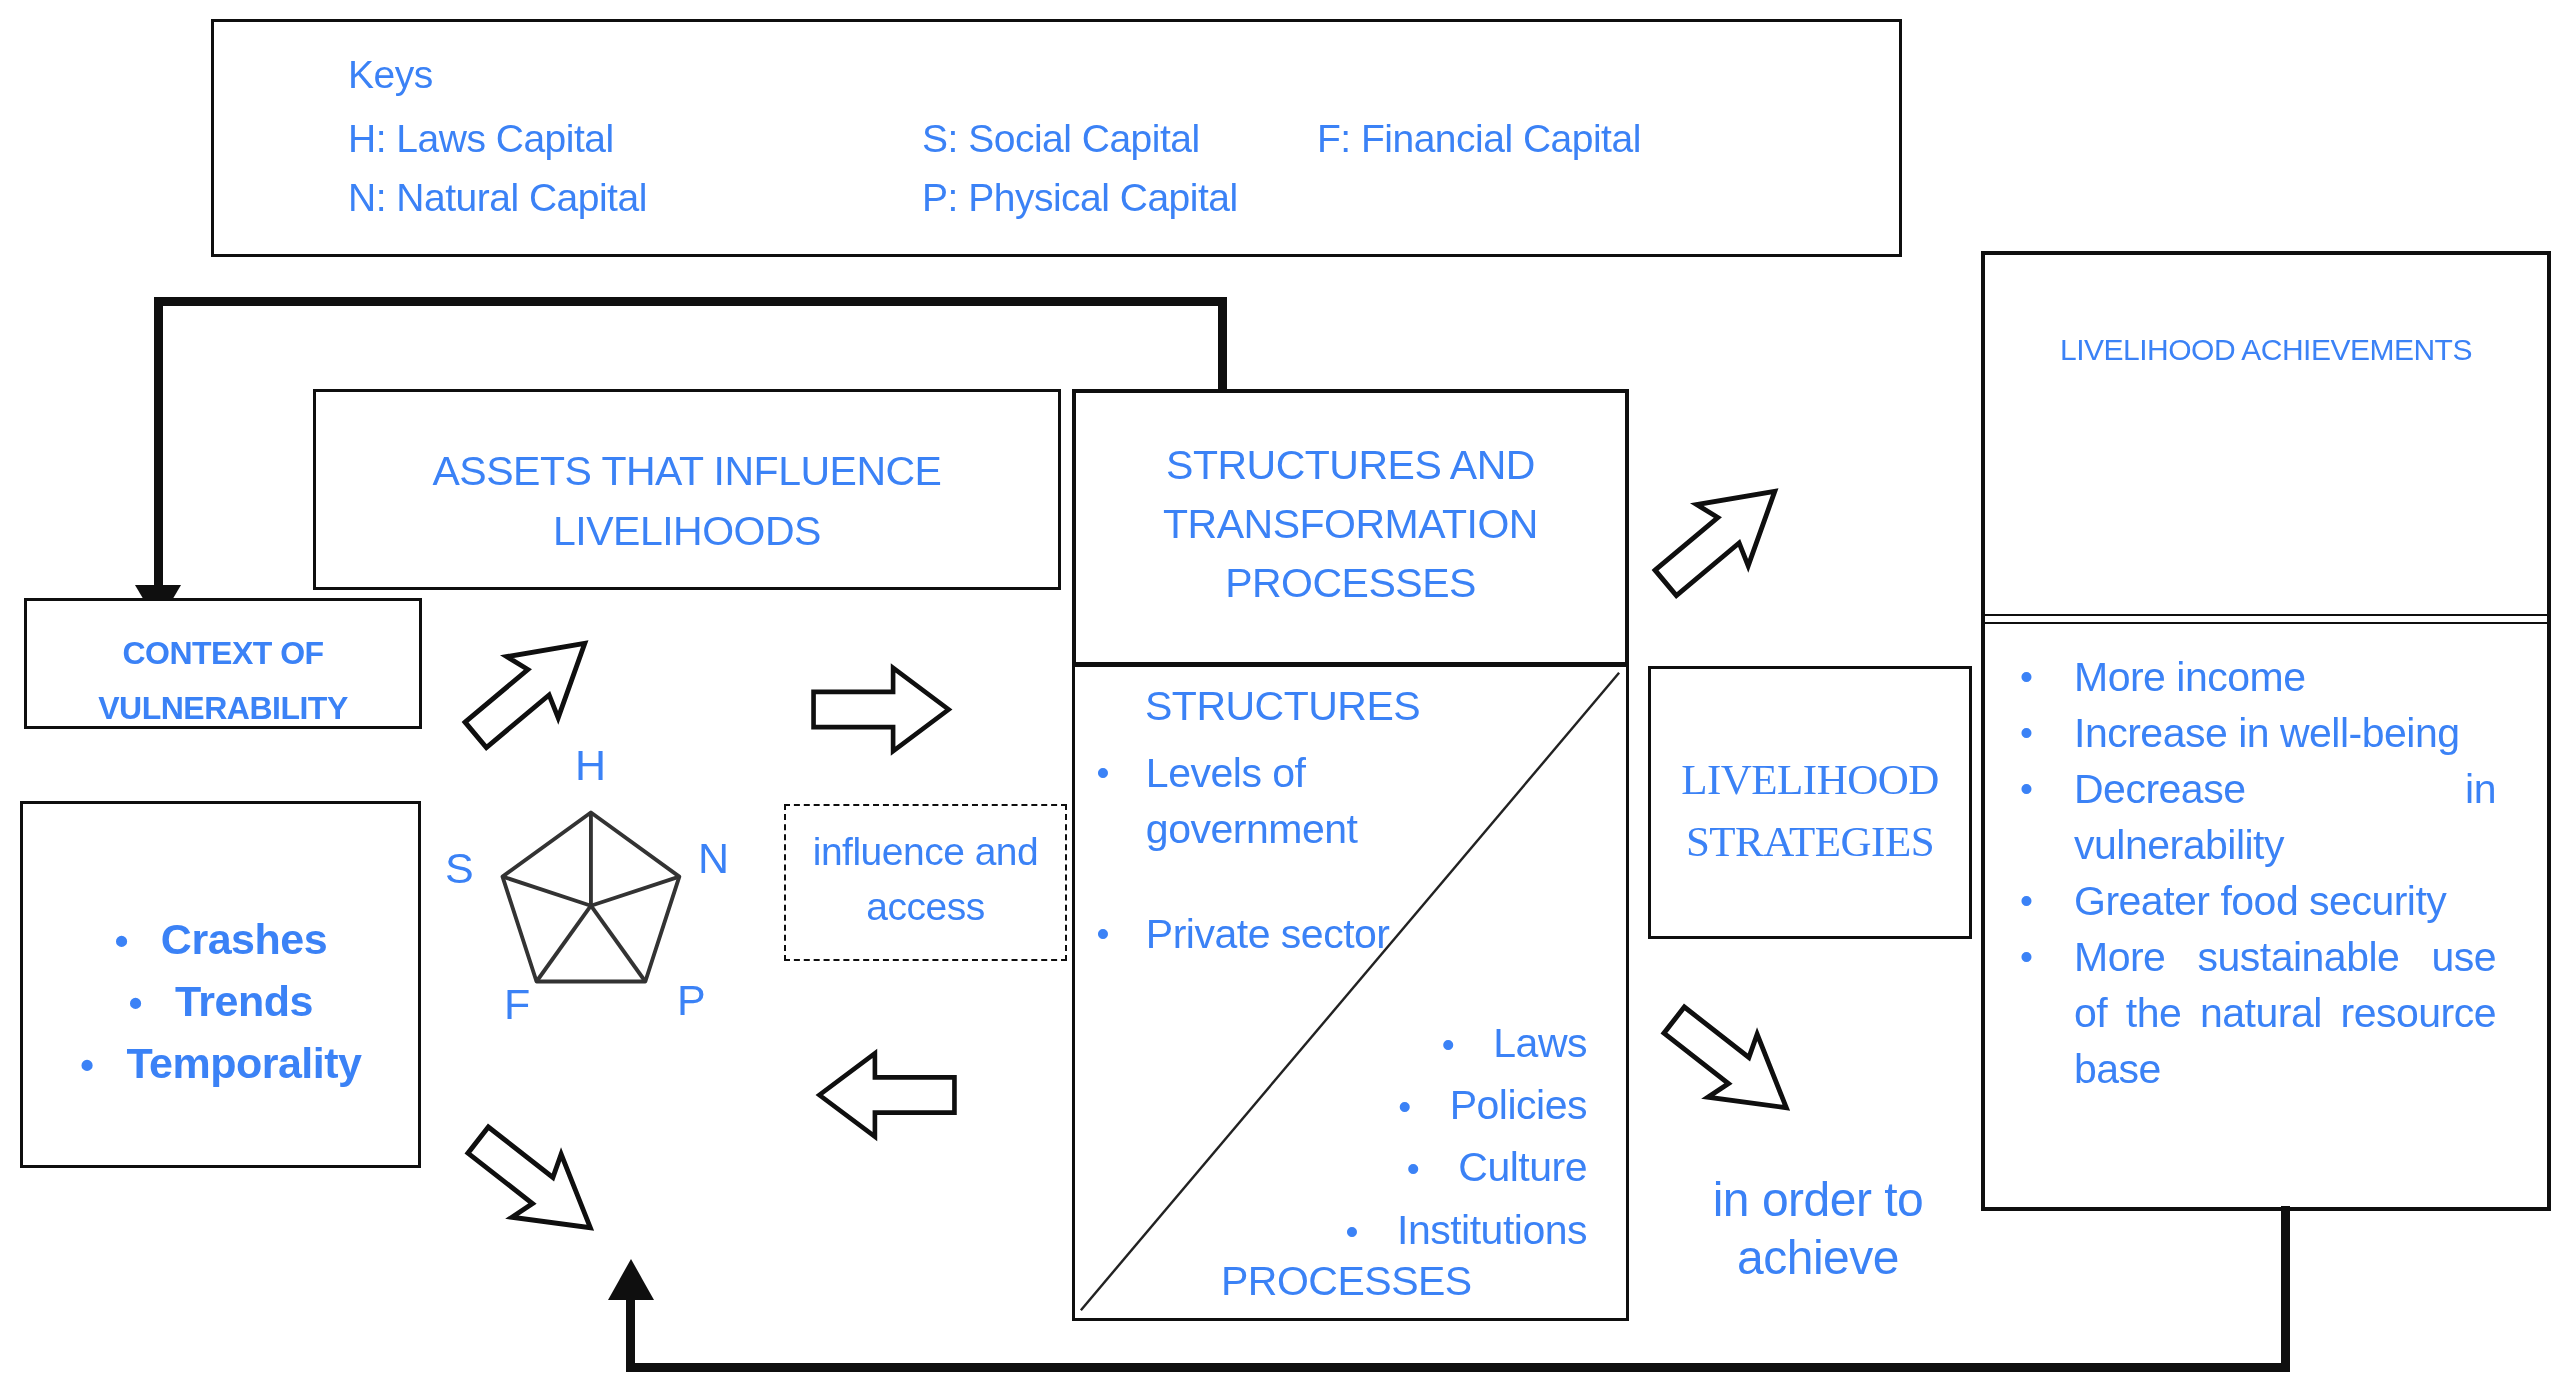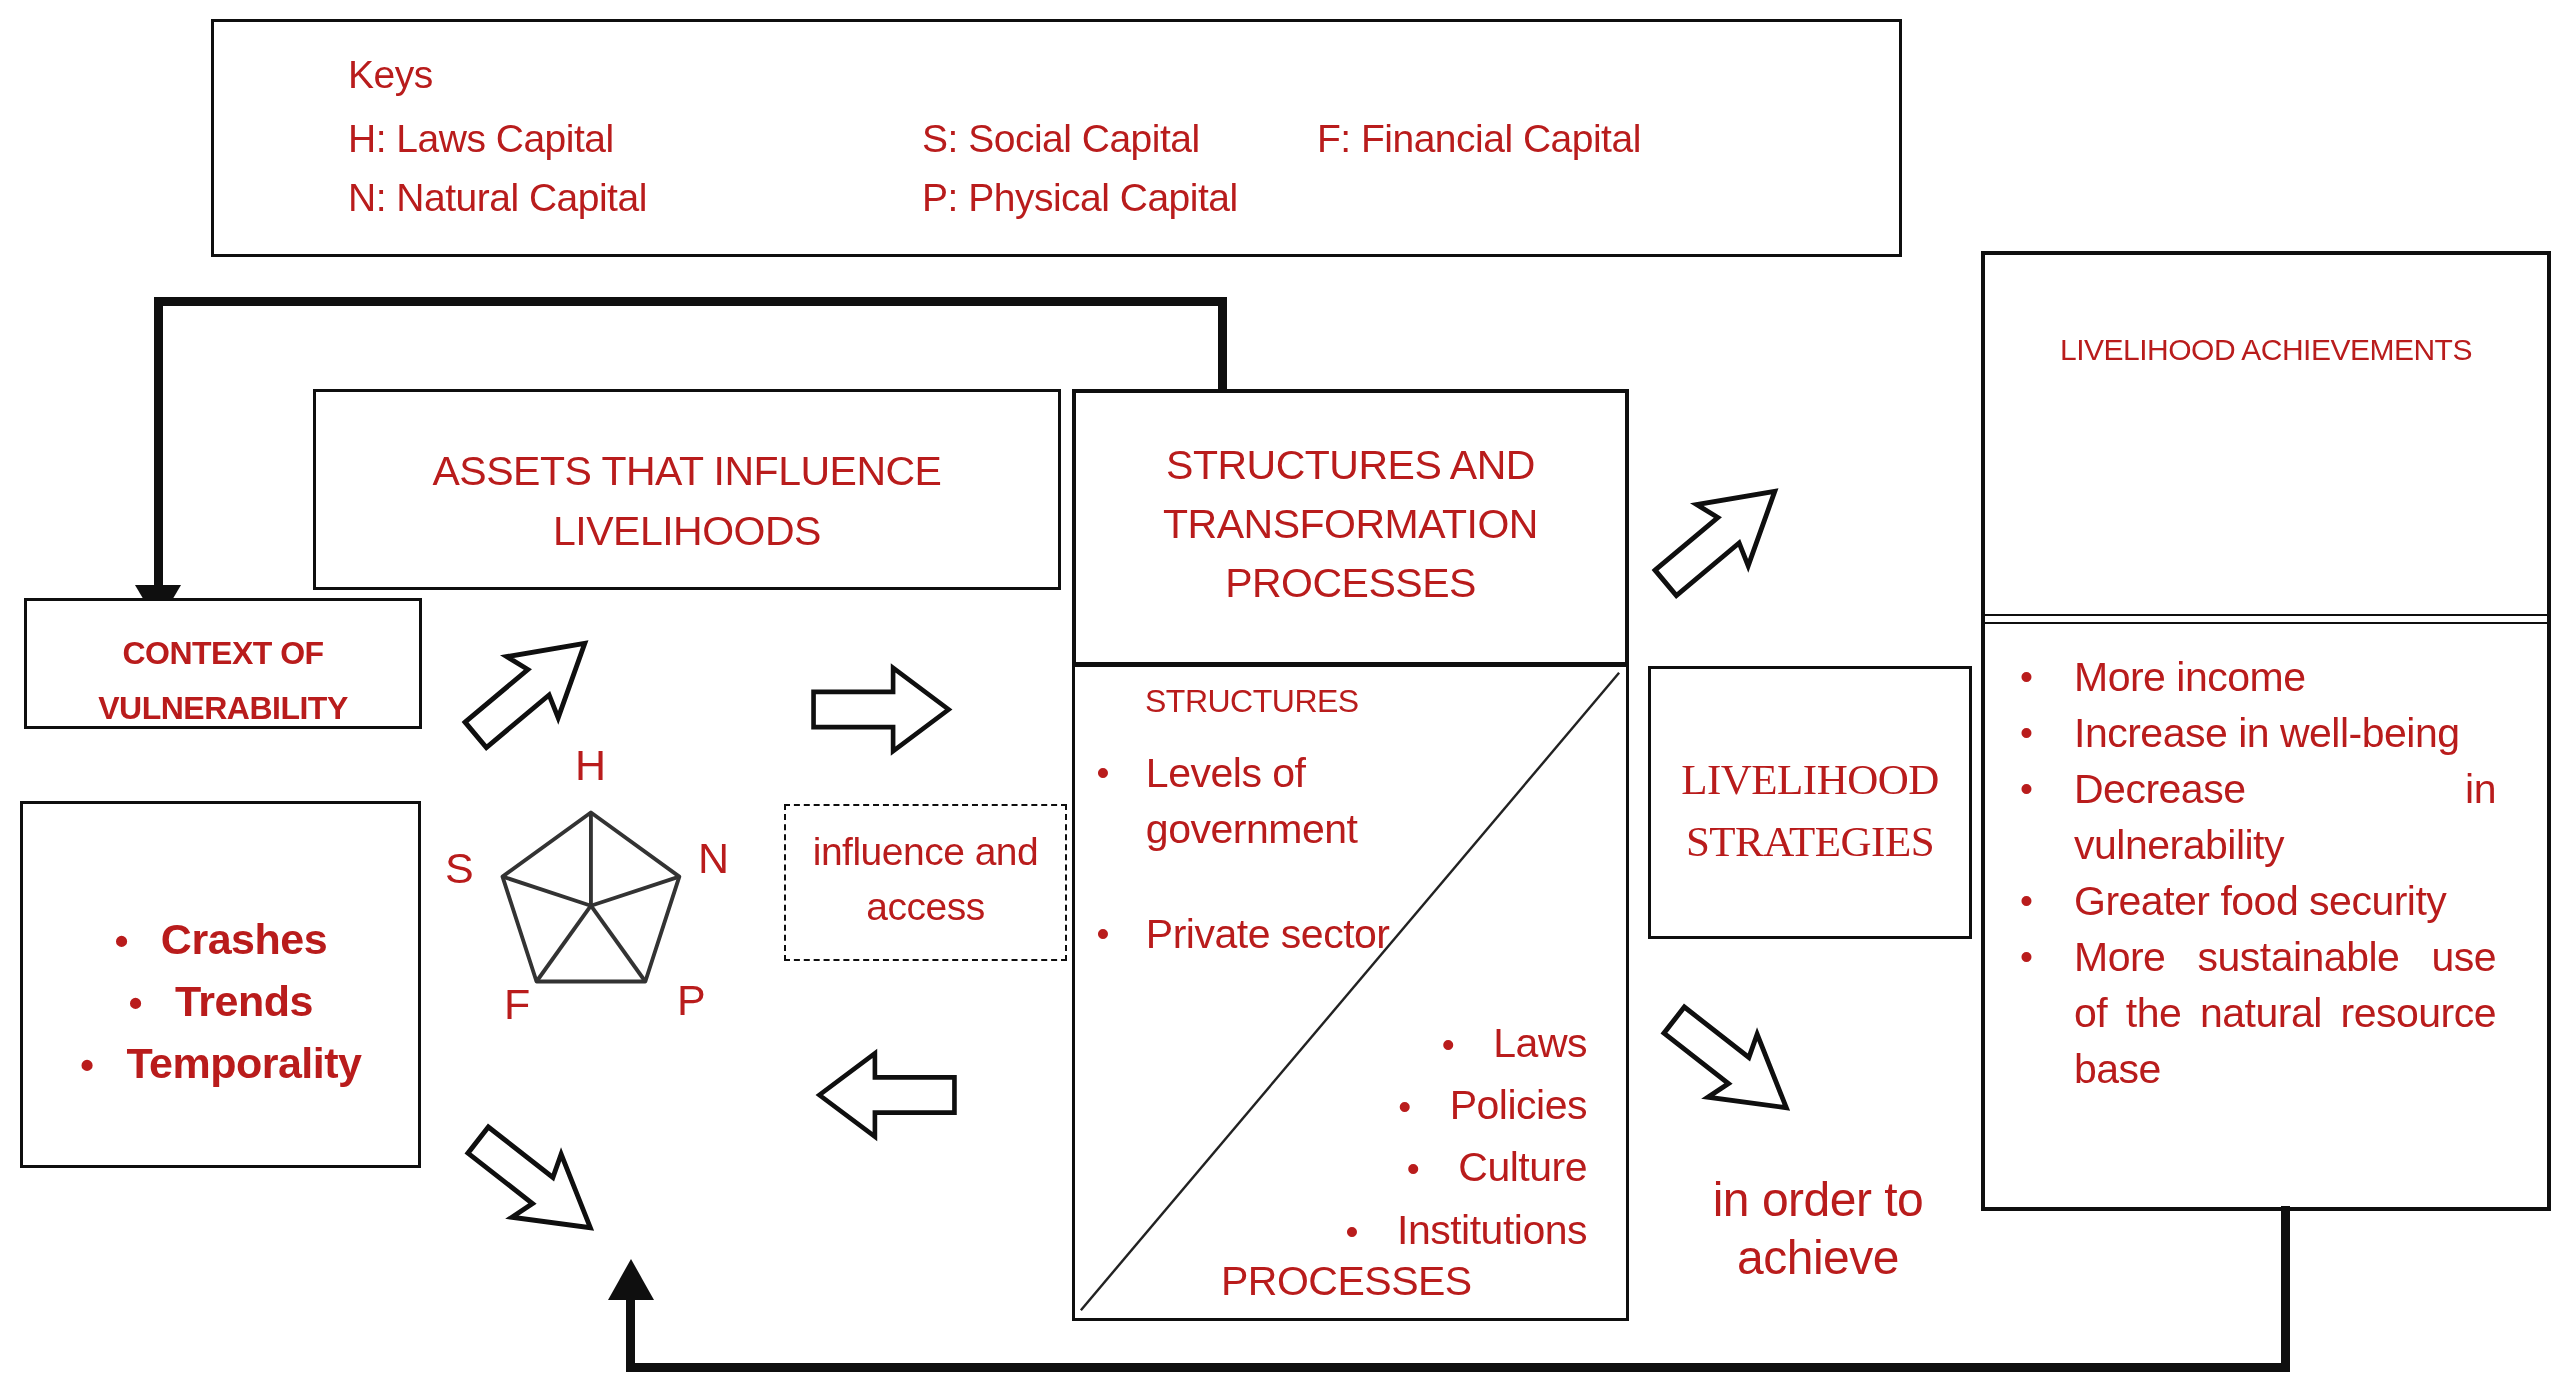--- a/index.html
+++ b/index.html
@@ -1,39 +1,39 @@
 <!DOCTYPE html>
 <html><head>
 <meta charset="utf-8">
 <style>
   html,body{margin:0;padding:0;background:#fff;}
   .canvas{
     position:relative;width:2576px;height:1397px;background:#ffffff;overflow:hidden;
-    font-family:"Liberation Sans",sans-serif;color:#b91c1c;letter-spacing:-0.5px;
+    font-family:"Liberation Sans",sans-serif;color:#3b82f6;letter-spacing:-0.5px;
   }
   .box{position:absolute;background:#fff;border:3.9px solid #0f0f0f;box-sizing:border-box;}
   .ctr{text-align:center;}
   
   .keys-box{left:211px;top:19.4px;width:1691px;height:238px;border-width:3.9px;}
   .keys-box span{position:absolute;font-size:39px;white-space:nowrap;}
   
   .ctx-title{left:24px;top:598px;width:398px;height:131px;font-weight:bold;font-size:32px;line-height:55px;padding-top:25px;}
   .ctx-body{left:20.4px;top:801px;width:401px;height:367px;padding-top:105px;}
   .ctx-body .row{display:flex;justify-content:center;align-items:baseline;font-weight:bold;font-size:43px;line-height:61px;}
   .ctx-body .dot{margin-right:33px;font-size:39px;}
   
   .assets-box{left:313px;top:389px;width:748px;height:201px;font-size:41px;line-height:60px;padding:49px 68px 0 68px;}
   
   .pent-label{position:absolute;font-size:43px;}
   
   .infl-box{left:784px;top:804px;width:283px;height:157px;border:2.9px dashed #0f0f0f;font-size:39px;line-height:55px;padding-top:17.5px;}
   
   .str-head{left:1072px;top:389px;width:557px;height:277px;border-width:4.9px;font-size:41px;line-height:59px;padding:43px 27px 0 27px;}
   .str-body{left:1072px;top:664px;width:557px;height:657px;}
-  .str-label{position:absolute;left:70px;top:15.6px;font-size:32px;}
+  .str-label{position:absolute;left:70px;top:15.6px;font-size:41px;}
   .blt{position:absolute;display:flex;align-items:flex-start;font-size:41px;line-height:56px;}
   .blt .dot{font-size:37px;margin-right:37px;line-height:56px;}
   .rblt{position:absolute;right:39px;display:flex;align-items:baseline;font-size:41px;line-height:56px;white-space:nowrap;}
   .rblt .dot{font-size:37px;margin-right:39px;}
   .proc-label{position:absolute;left:146px;top:591px;font-size:41px;}
   
   .strat-box{left:1648px;top:666px;width:324px;height:273px;font-size:43px;line-height:62px;padding-top:80px;font-family:Liberation Serif, serif;}
   .in-order{position:absolute;left:1687px;top:1171px;width:262px;text-align:center;font-size:48px;line-height:58px;}
   
   .ach-box{left:1981px;top:251px;width:570px;height:960px;border-width:4.9px;padding:0;}

